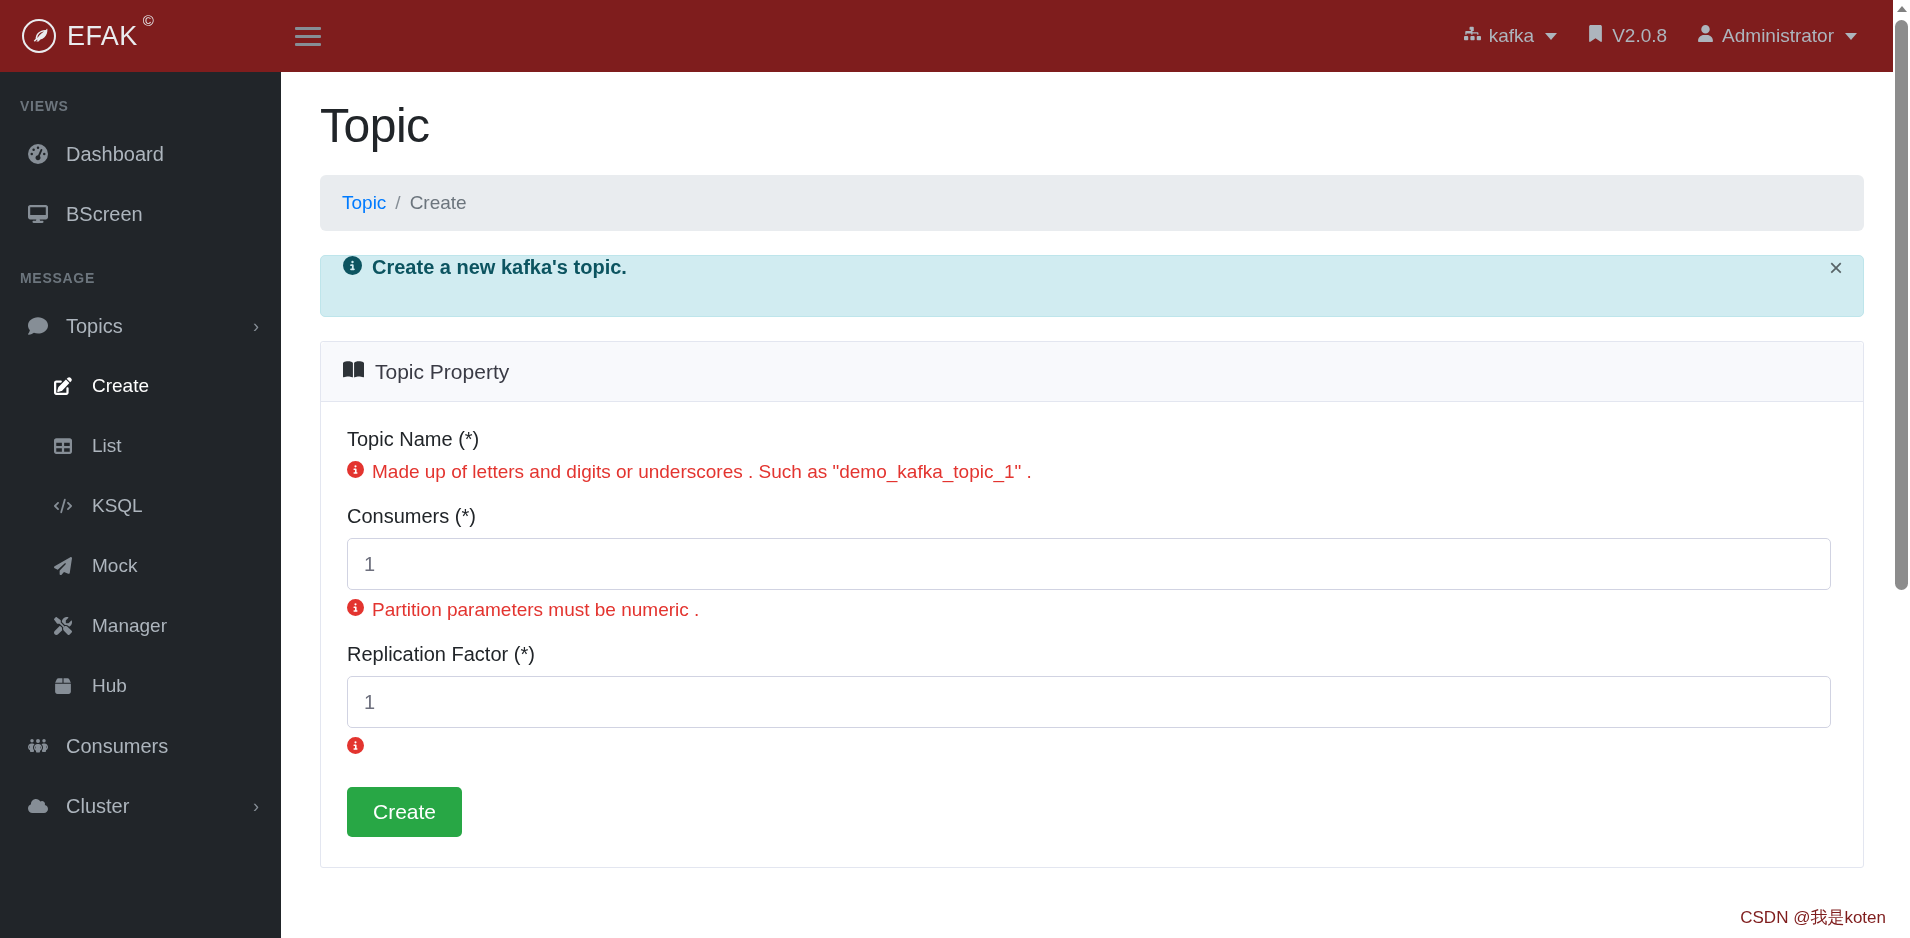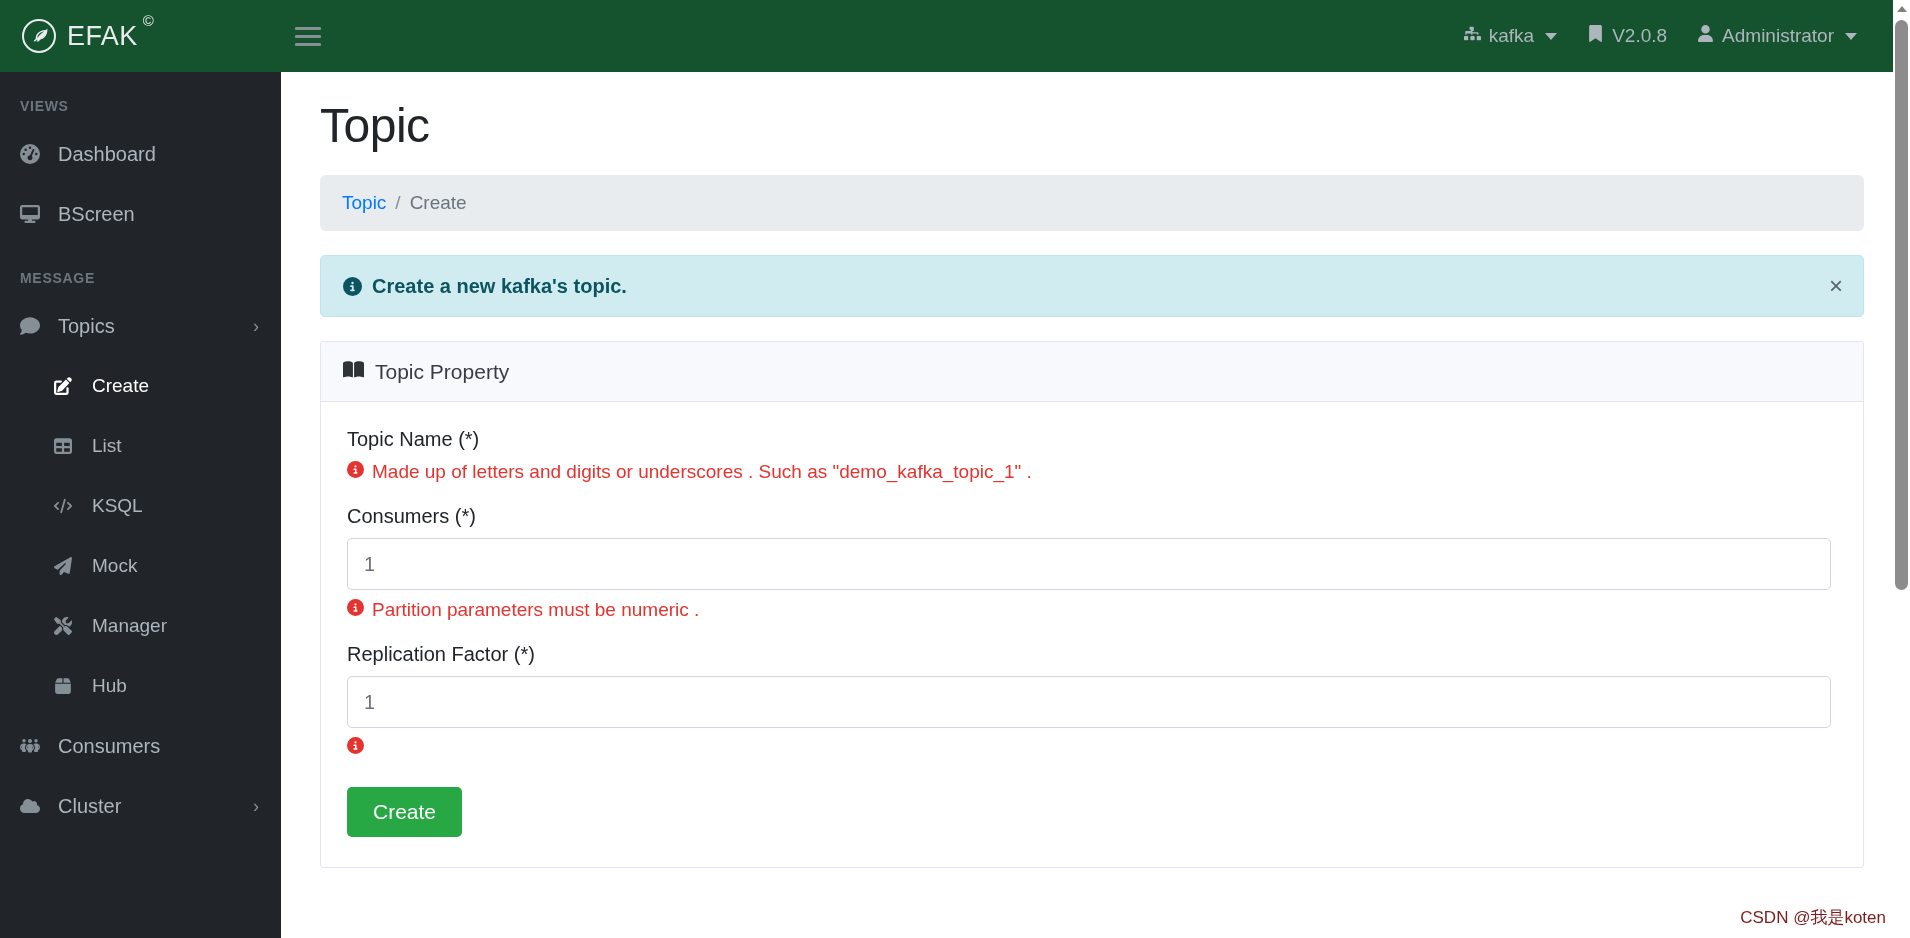--- a/index.html
+++ b/index.html
@@ -7,21 +7,21 @@
     width: 1910px; height: 938px;
     font-family: "Liberation Sans", sans-serif;
     background: #ffffff;
     overflow: hidden;
   }
 
   
   .topbar {
     position: absolute; top: 0; left: 0;
     width: 1893px; height: 72px;
-    background: #14532d;
+    background: #7f1d1d;
     display: flex; align-items: center;
   }
   .brand {
     width: 281px; height: 72px;
     display: flex; align-items: center; padding-left: 22px;
     flex: 0 0 281px;
   }
   .brand-logo {
     width: 34px; height: 34px; border-radius: 50%;
     border: 2px solid #e9ecef;
@@ -61,21 +61,21 @@
     width: 281px; height: 866px;
     background: #212529;
     overflow: hidden;
   }
   .side-heading {
     color: #6c757d; font-size: 14px; font-weight: bold;
     letter-spacing: .7px; padding: 26px 0 10px 20px;
   }
   .side-item {
     display: flex; align-items: center;
-    height: 60px; padding-left: 20px; padding-right: 22px;
+    height: 60px; padding-left: 28px; padding-right: 22px;
     color: #adb5bd; font-size: 20px; cursor: pointer;
   }
   .side-item .ic {
     width: 26px; flex: 0 0 26px;
     display: flex; align-items: center; justify-content: flex-start;
   }
   .side-item .ic svg { width: 20px; height: 20px; fill: #868e96; }
   .side-item .lbl { margin-left: 12px; flex: 1 1 auto; }
   .side-item .chev { color: #868e96; font-size: 18px; }
   .side-item.sub { padding-left: 54px; font-size: 19px; }
@@ -99,21 +99,21 @@
     height: 56px; display: flex; align-items: center; padding-left: 22px;
     font-size: 19px;
   }
   .bc-link { color: #007bff; cursor: pointer; }
   .bc-sep { color: #868e96; margin: 0 9px; }
   .bc-cur { color: #6c757d; }
 
   .alert {
     margin: 24px 36px 0 32px;
     background: #d1ecf1; border: 1px solid #bee5eb; border-radius: 5px;
-    height: 62px; display: flex; align-items: center;
+    height: 62px; display: flex; align-items: flex-start;
     padding: 0 20px 0 22px; color: #0c5460;
   }
   .alert-ic { width: 19px; height: 19px; flex: 0 0 19px; }
   .alert-ic svg { width: 19px; height: 19px; fill: #0c5460; display: block; }
   .alert-text { font-size: 20px; font-weight: bold; margin-left: 10px; flex: 1 1 auto; }
   .alert-close {
     font-size: 24px; color: #3b4346; cursor: pointer; line-height: 1;
     font-weight: 400; opacity: .8;
   }
 

